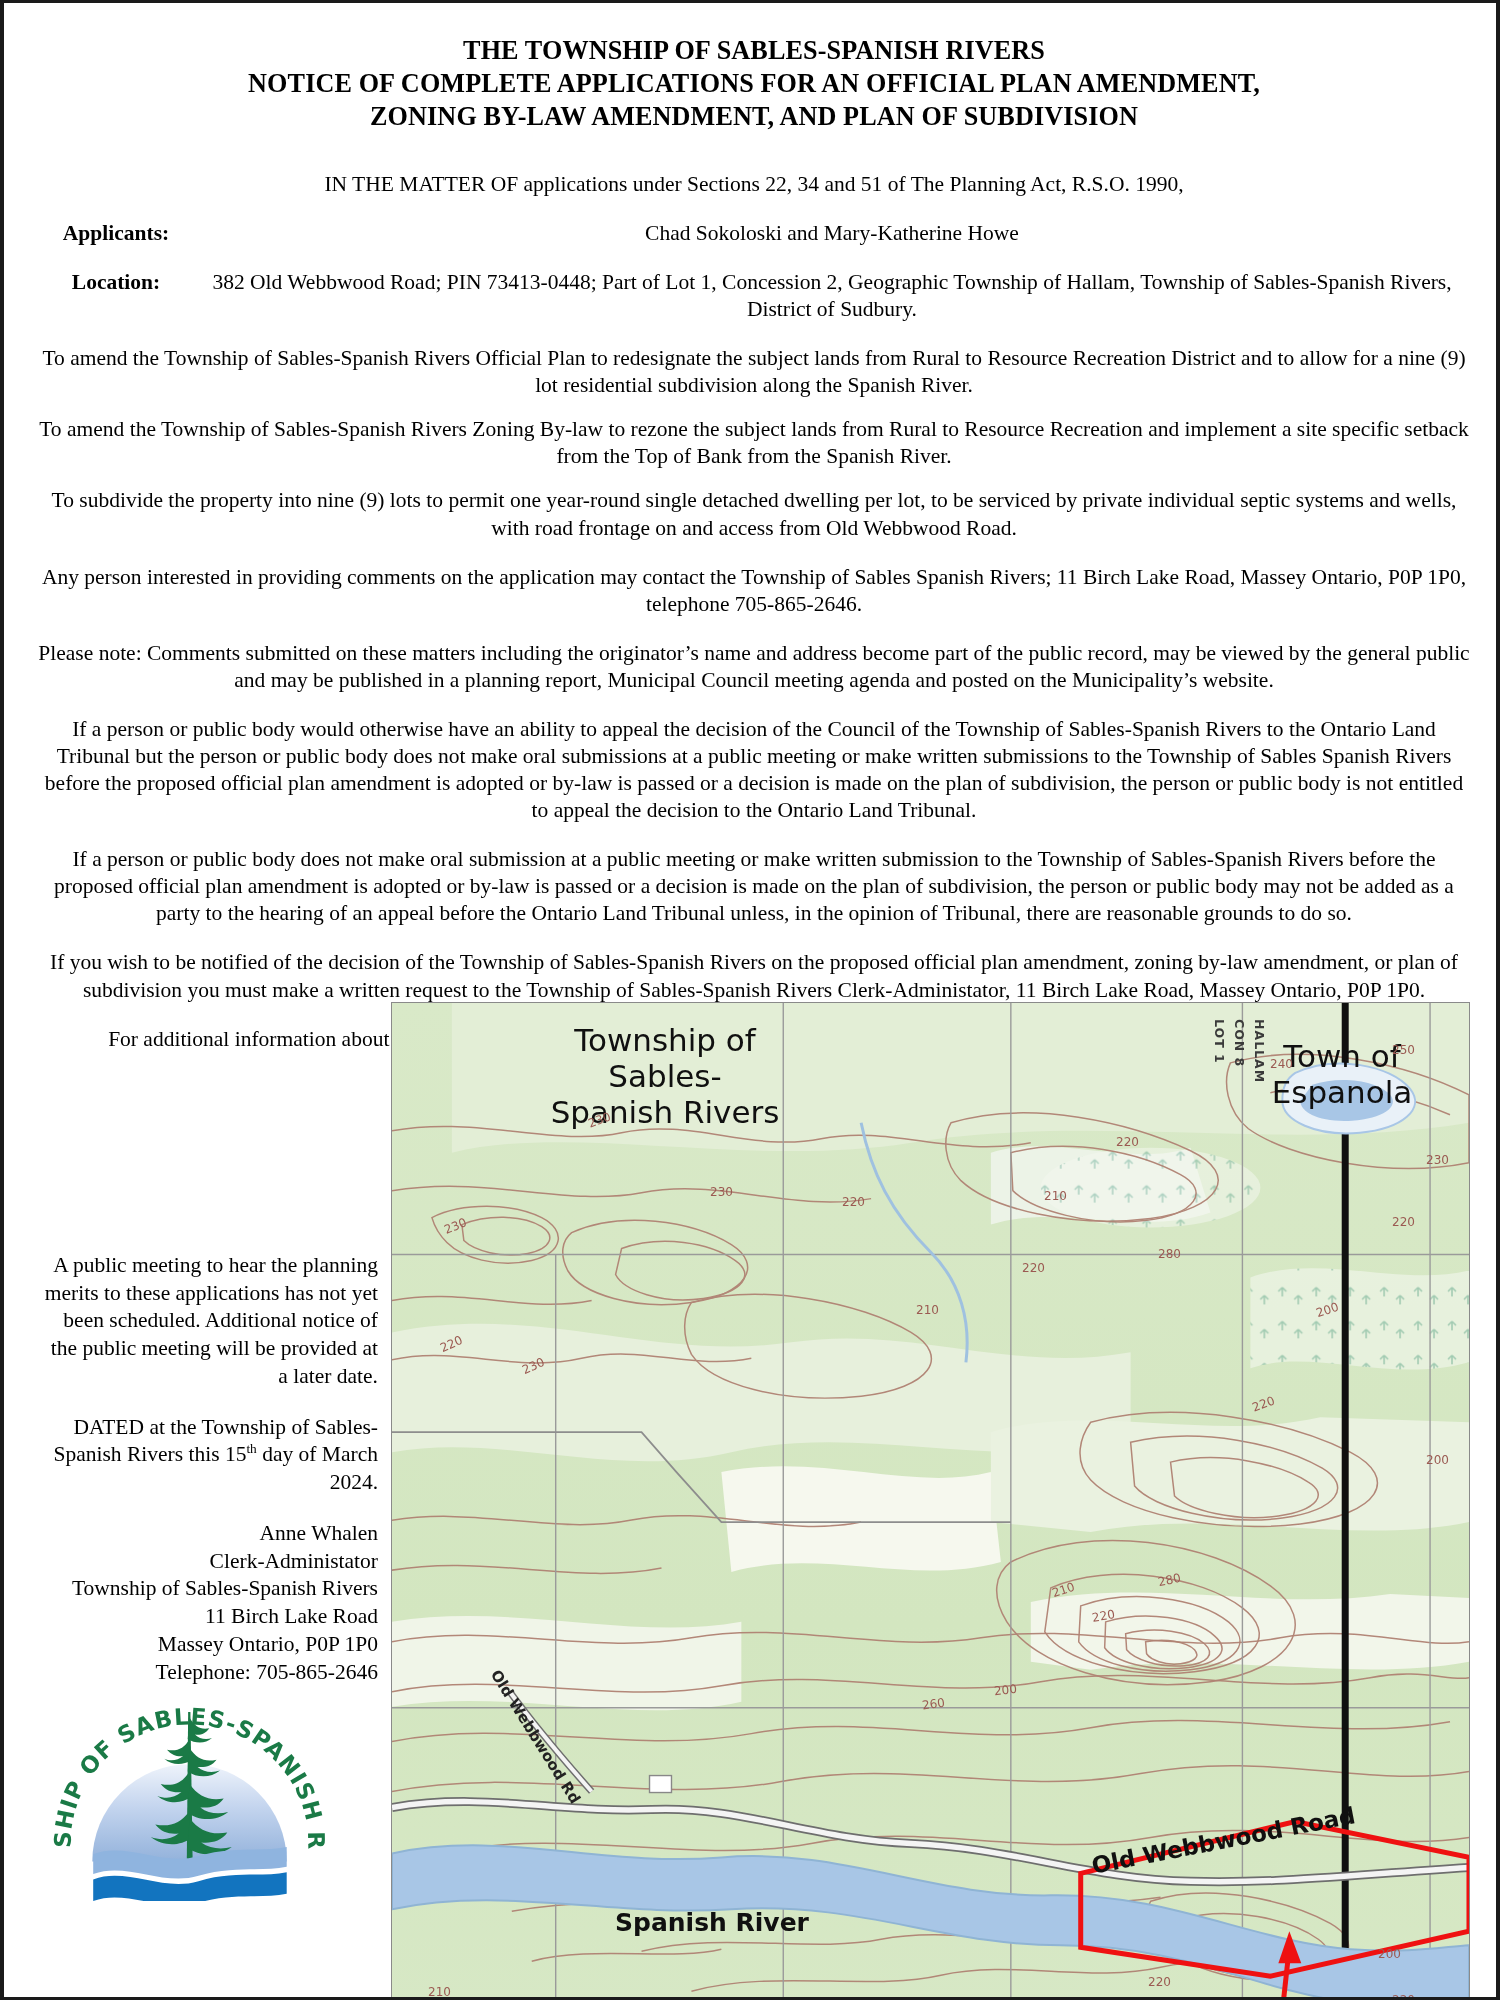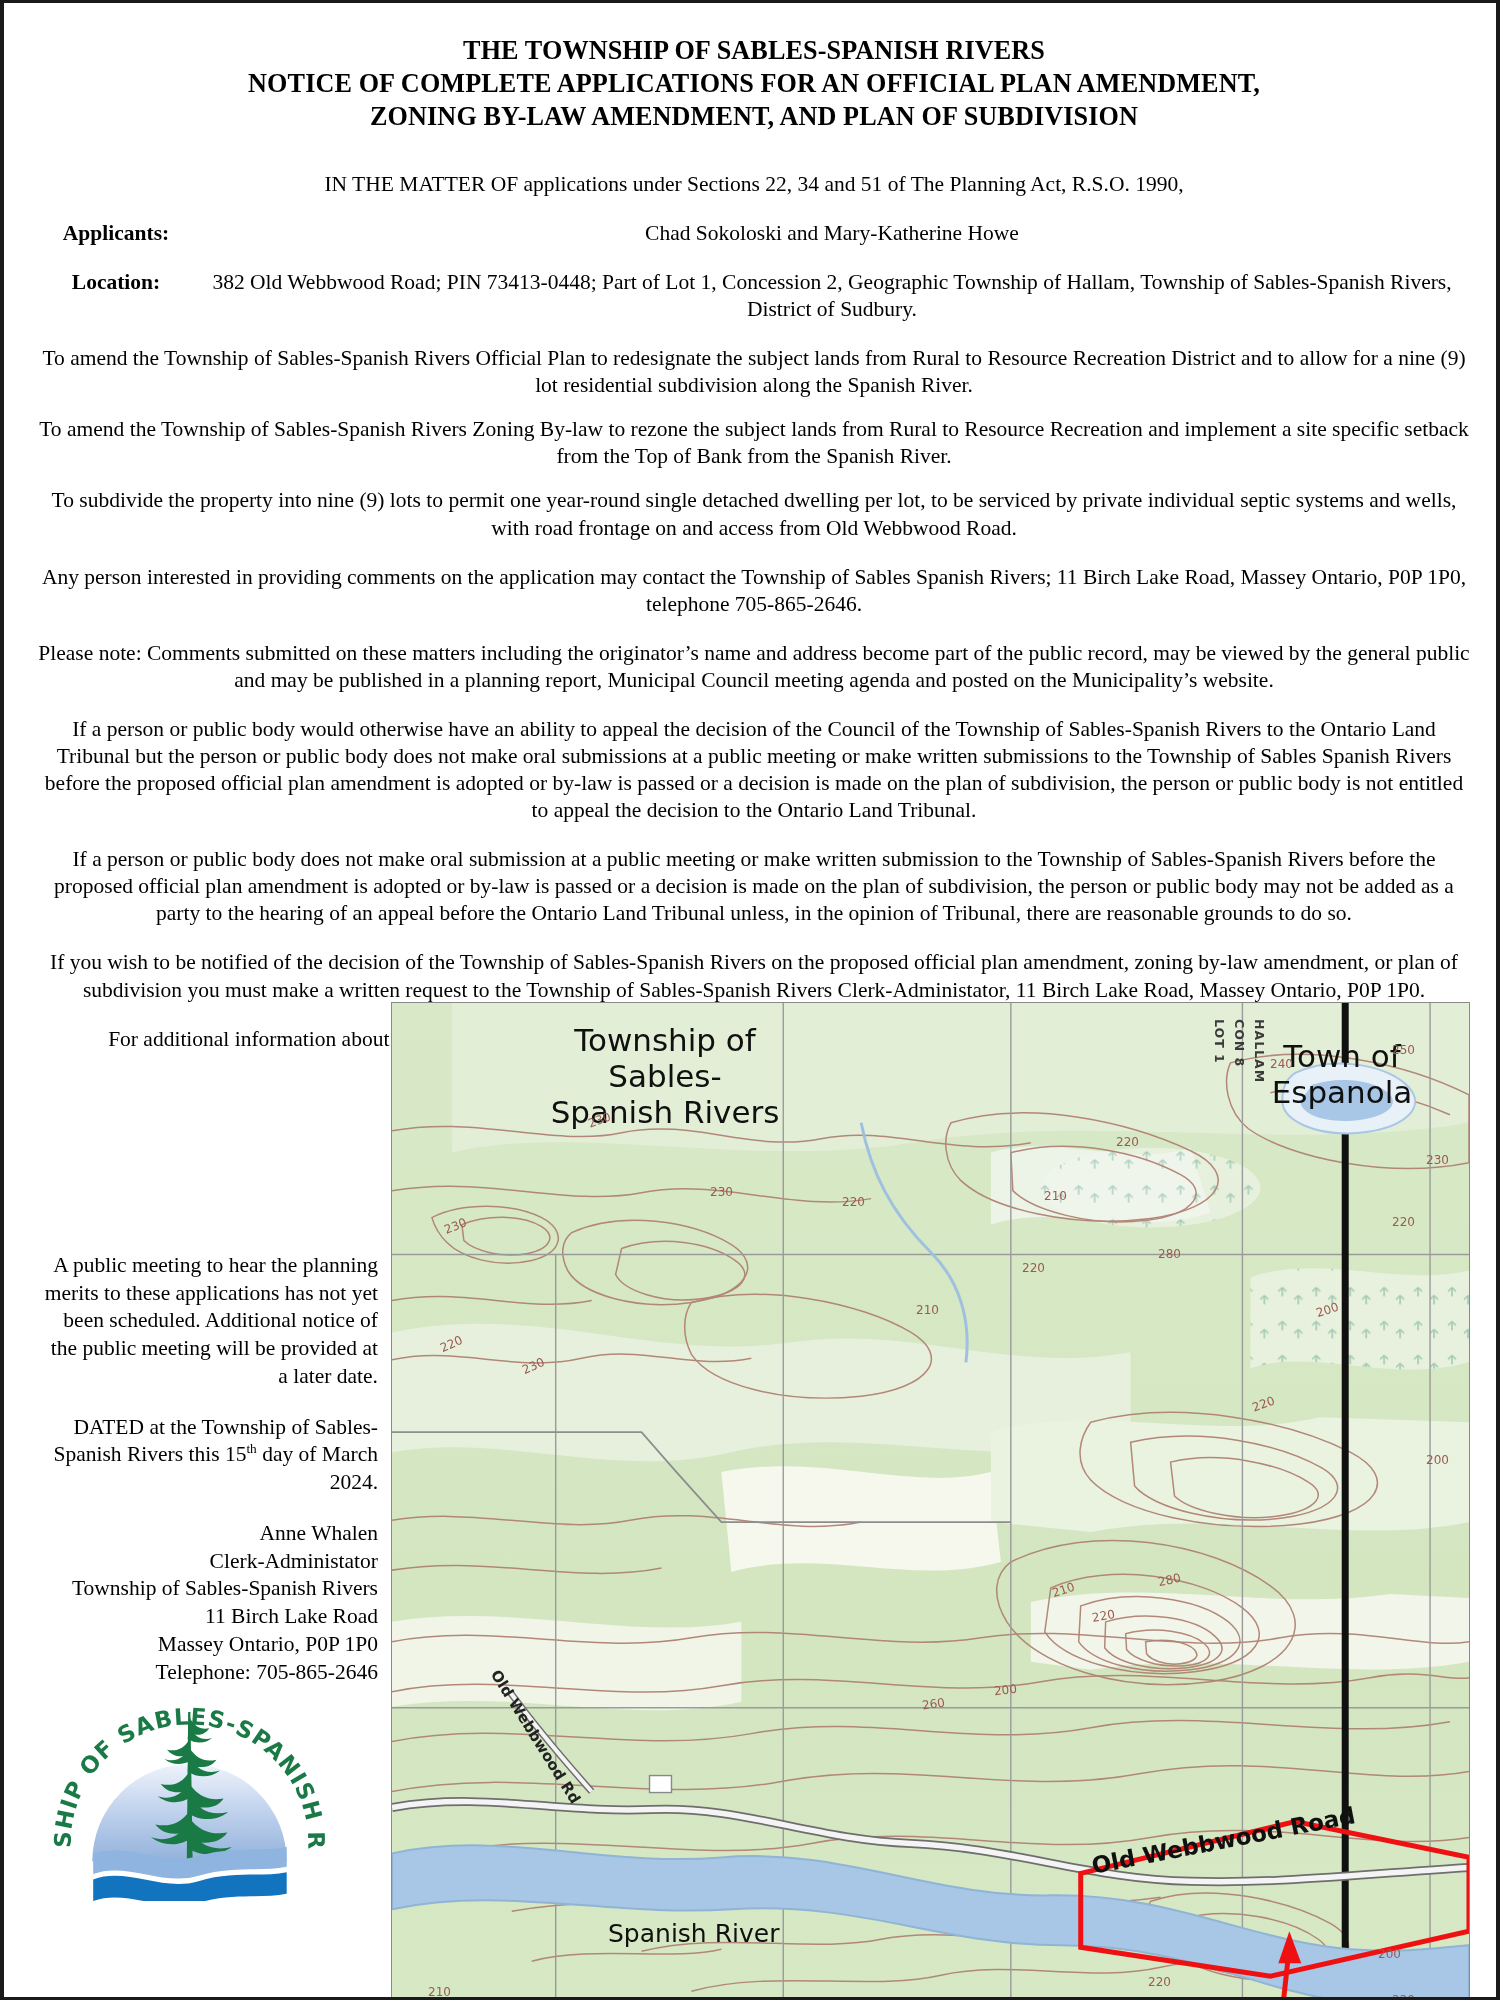--- a/index.html
+++ b/index.html
@@ -96,22 +96,22 @@
     position:absolute;
     font-family:"DejaVu Sans", sans-serif;
     color:#101010;
     font-weight:400;
     text-align:center;
     white-space:pre-line;
     line-height:1.16;
   }
   .lbl-tssr { left:128px; top:20px; width:290px; font-size:31px; }
   .lbl-esp  { left:840px; top:36px; width:220px; font-size:31px; }
-  .lbl-river{ left:216px; top:905px; font-size:25px; font-weight:normal;
-              font-family:"DejaVu Sans", sans-serif;margin-top:11px; }
+  .lbl-river{ left:223px; top:905px; font-size:25px; font-weight:bold;
+              font-family:"DejaVu Sans", sans-serif; }
   .lbl-road { left:700px; top:850px; font-size:23px; font-weight:bold;
               font-family:"DejaVu Sans", sans-serif;
               transform:rotate(-11deg); transform-origin:left center; }
   .lbl-oldwr{ left:102px; top:660px; font-size:15px; font-weight:bold;
               font-family:"DejaVu Sans", sans-serif; color:#222;
               transform:rotate(58deg); transform-origin:left center;}
   .lot-lbl {
     position:absolute; font-family:"DejaVu Sans", sans-serif;
     font-size:12.5px; color:#3a3a3a; font-weight:bold;
     letter-spacing:1px;

